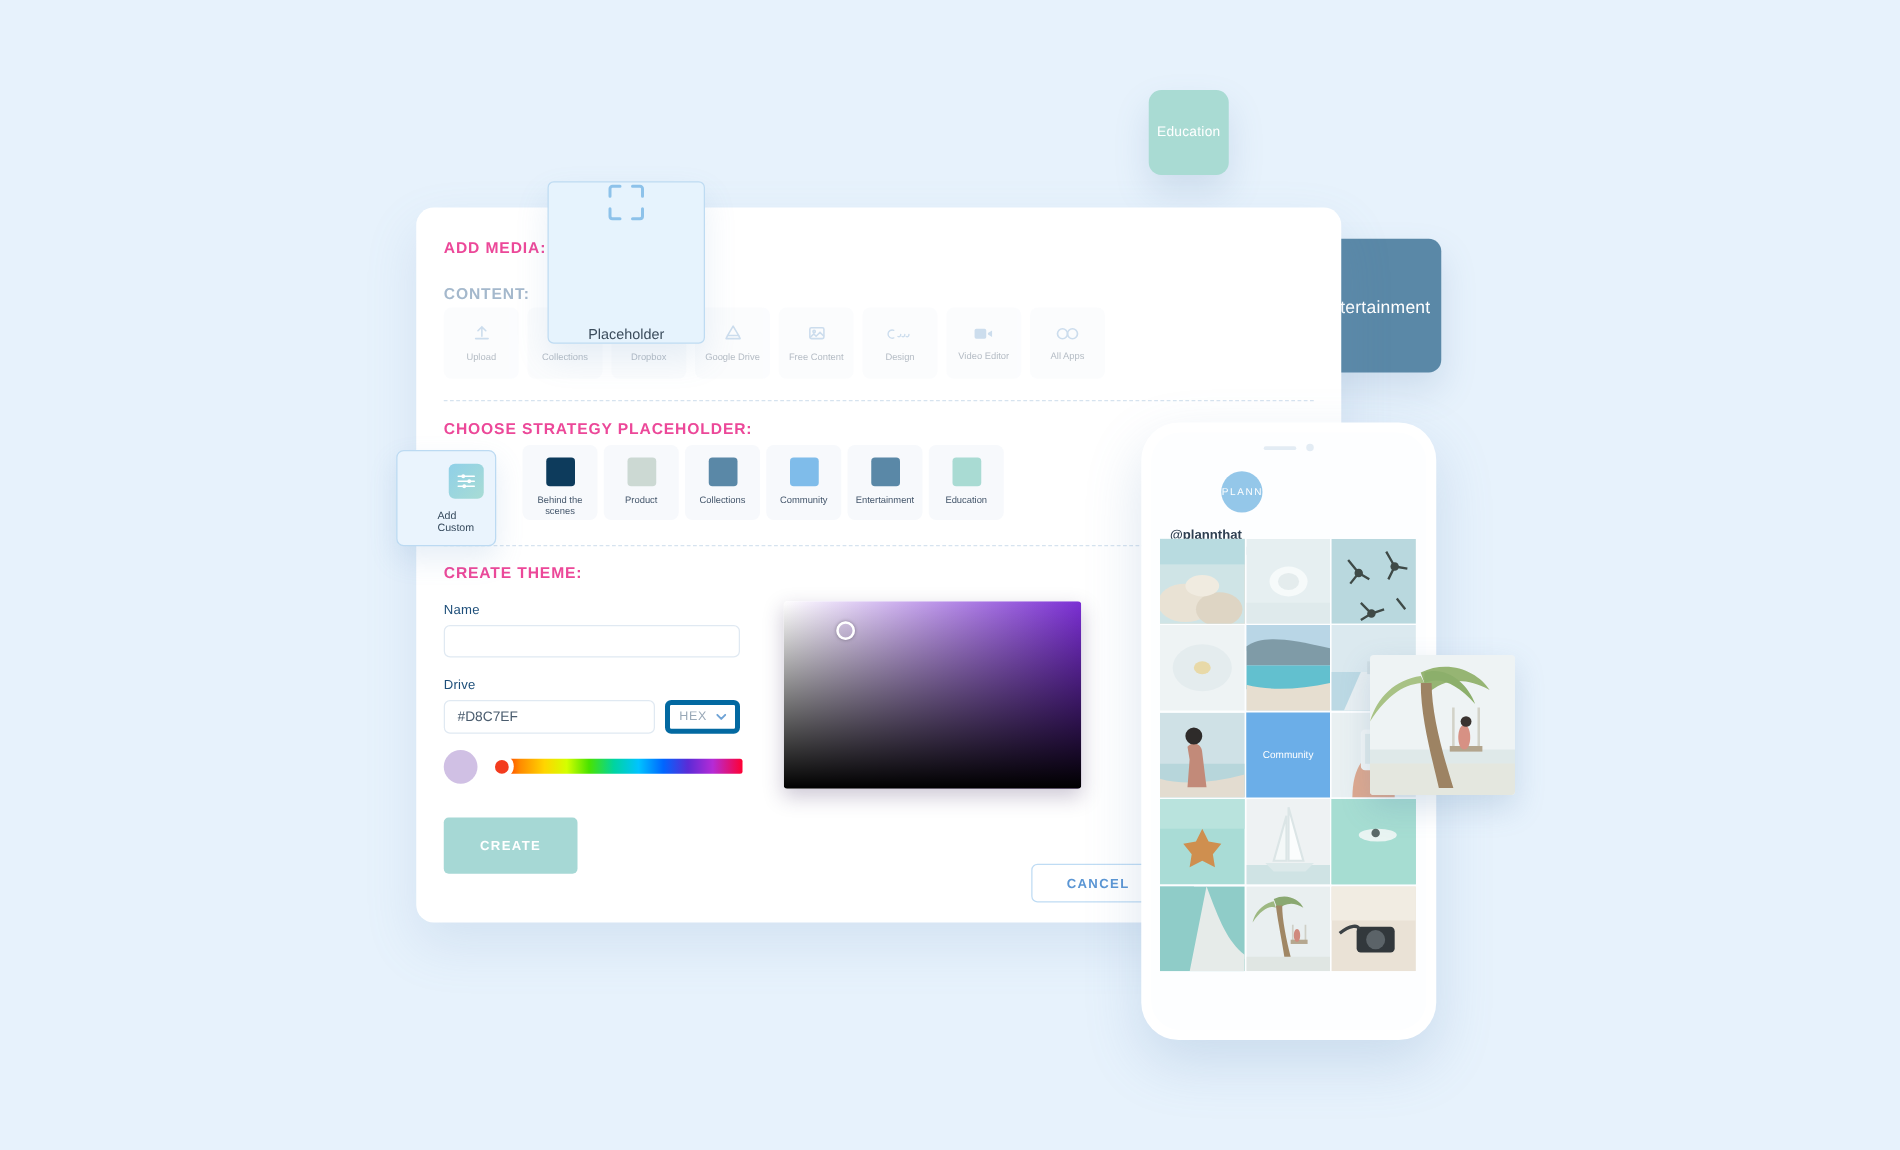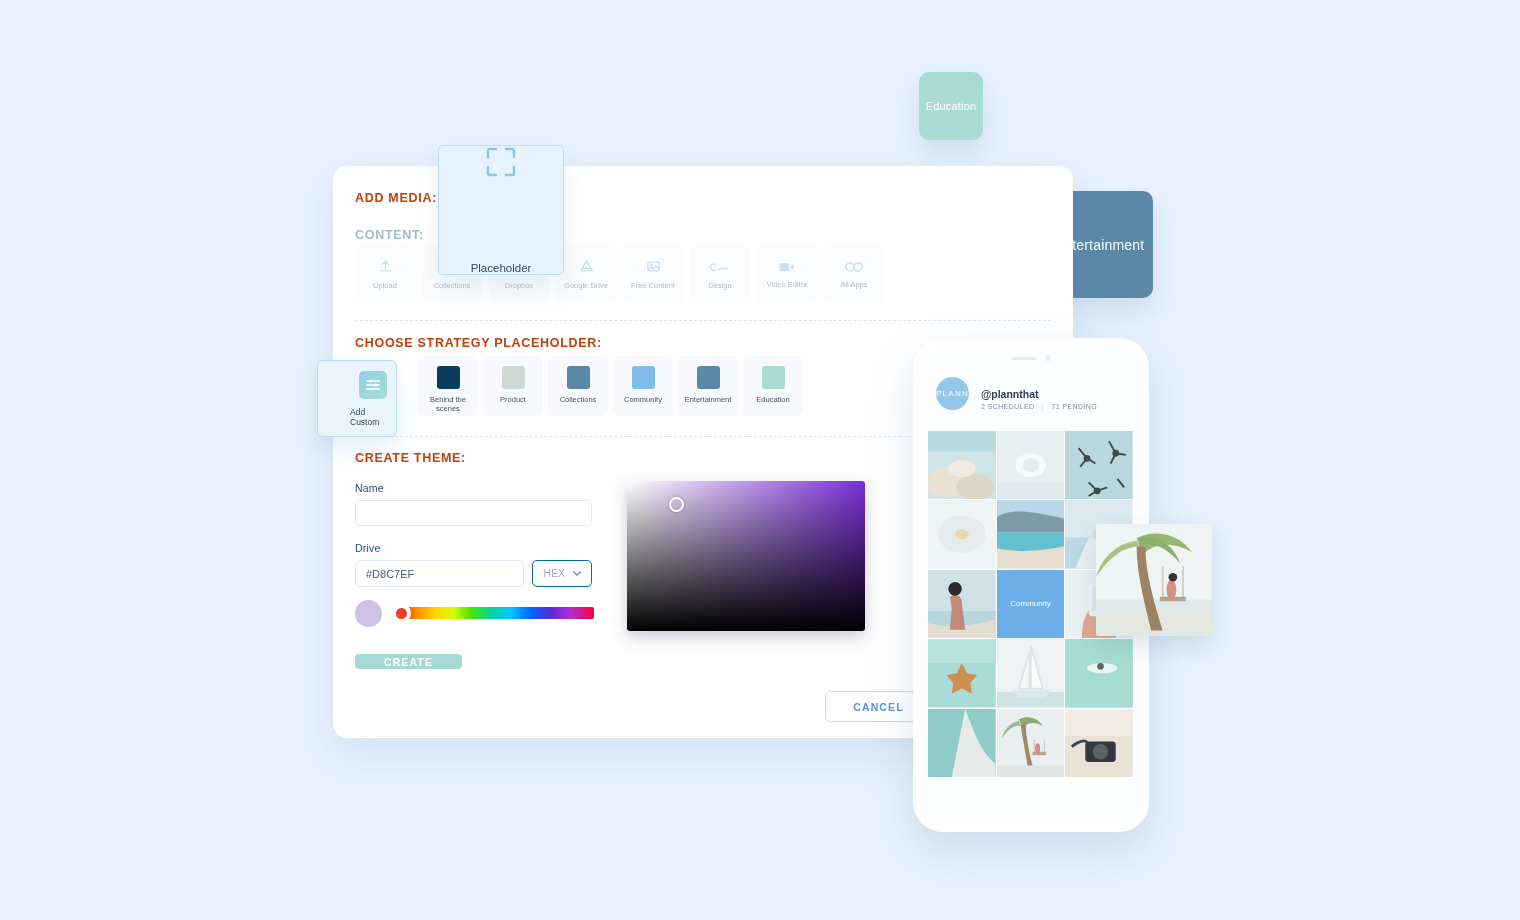--- a/index.html
+++ b/index.html
@@ -33,21 +33,21 @@
 
   
   .panel {
     position:absolute; left:333px; top:166px;
     width:740px; height:572px;
     background:#ffffff;
     border-radius:14px;
     box-shadow:0 18px 42px rgba(110,150,190,.16);
   }
   .section-title {
-    font-size:12.5px; font-weight:bold; color:#c2410c;
+    font-size:12.5px; font-weight:bold; color:#ec4899;
     letter-spacing:.7px;
   }
   #add-media-label { position:absolute; left:22px; top:25px; }
   #content-label {
     position:absolute; left:22px; top:62px;
     color:#5b7fa3; opacity:.55;
   }
 
   
   .content-row {
@@ -148,21 +148,21 @@
     position:absolute; left:22px; top:394px;
     width:169px; height:27px;
     border:1px solid #e0e9f2; border-radius:5px;
     background:#fff; outline:none;
     font-family:"Liberation Sans", sans-serif;
     font-size:11px; color:#4a5c6e; padding:0 10px;
   }
   #hex-select {
     position:absolute; left:199px; top:394px;
     width:60px; height:27px;
-    border:1px solid #0369a1; border-radius:5px;
+    border:4px solid #0369a1; border-radius:5px;
     background:#fff;
     display:flex; align-items:center; justify-content:center; gap:7px;
   }
   #hex-select .lbl { font-size:10px; color:#9aa9b8; letter-spacing:.5px; }
 
   #color-swatch {
     position:absolute; left:22px; top:434px;
     width:27px; height:27px; border-radius:50%;
     background:#d0c0e4;
   }
@@ -180,21 +180,21 @@
     background:#fff;
     display:flex; align-items:center; justify-content:center;
   }
   #hue-handle::after {
     content:""; width:11px; height:11px; border-radius:50%;
     background:#f33b1e;
   }
 
   #create-button {
     position:absolute; left:22px; top:488px;
-    width:107px; height:15px;
+    width:107px; height:45px;
     background:#a6d8d5; border:none; border-radius:4px;
     color:#ffffff; font-size:10.5px; font-weight:bold;
     letter-spacing:1.1px;
     font-family:"Liberation Sans", sans-serif;
     cursor:pointer;
   }
 
   
   #gradient-picker {
     position:absolute; left:294px; top:315px;
@@ -243,21 +243,21 @@
   .notch {
     position:absolute; left:50%; top:9px;
     transform:translateX(-50%);
     display:flex; align-items:center; gap:8px;
   }
   .notch .bar { width:26px; height:3px; border-radius:2px; background:#e3ecf4; }
   .notch .dot { width:6px; height:6px; border-radius:50%; background:#e3ecf4; }
 
   .profile {
     position:absolute; left:15px; top:31px;
-    display:flex; align-items:flex-end; gap:12px;
+    display:flex; align-items:center; gap:12px;flex-direction:column;
   }
   .avatar {
     width:33px; height:33px; border-radius:50%;
     background:#8fc4e8;
     display:flex; align-items:center; justify-content:center;
     color:#ffffff; font-size:8px; letter-spacing:1.3px;
     opacity:.95;
   }
   .handle { font-size:10.5px; font-weight:bold; color:#2d3e50; }
   .stats { font-size:7px; color:#7d8d9c; letter-spacing:.4px; margin-top:3px; }

